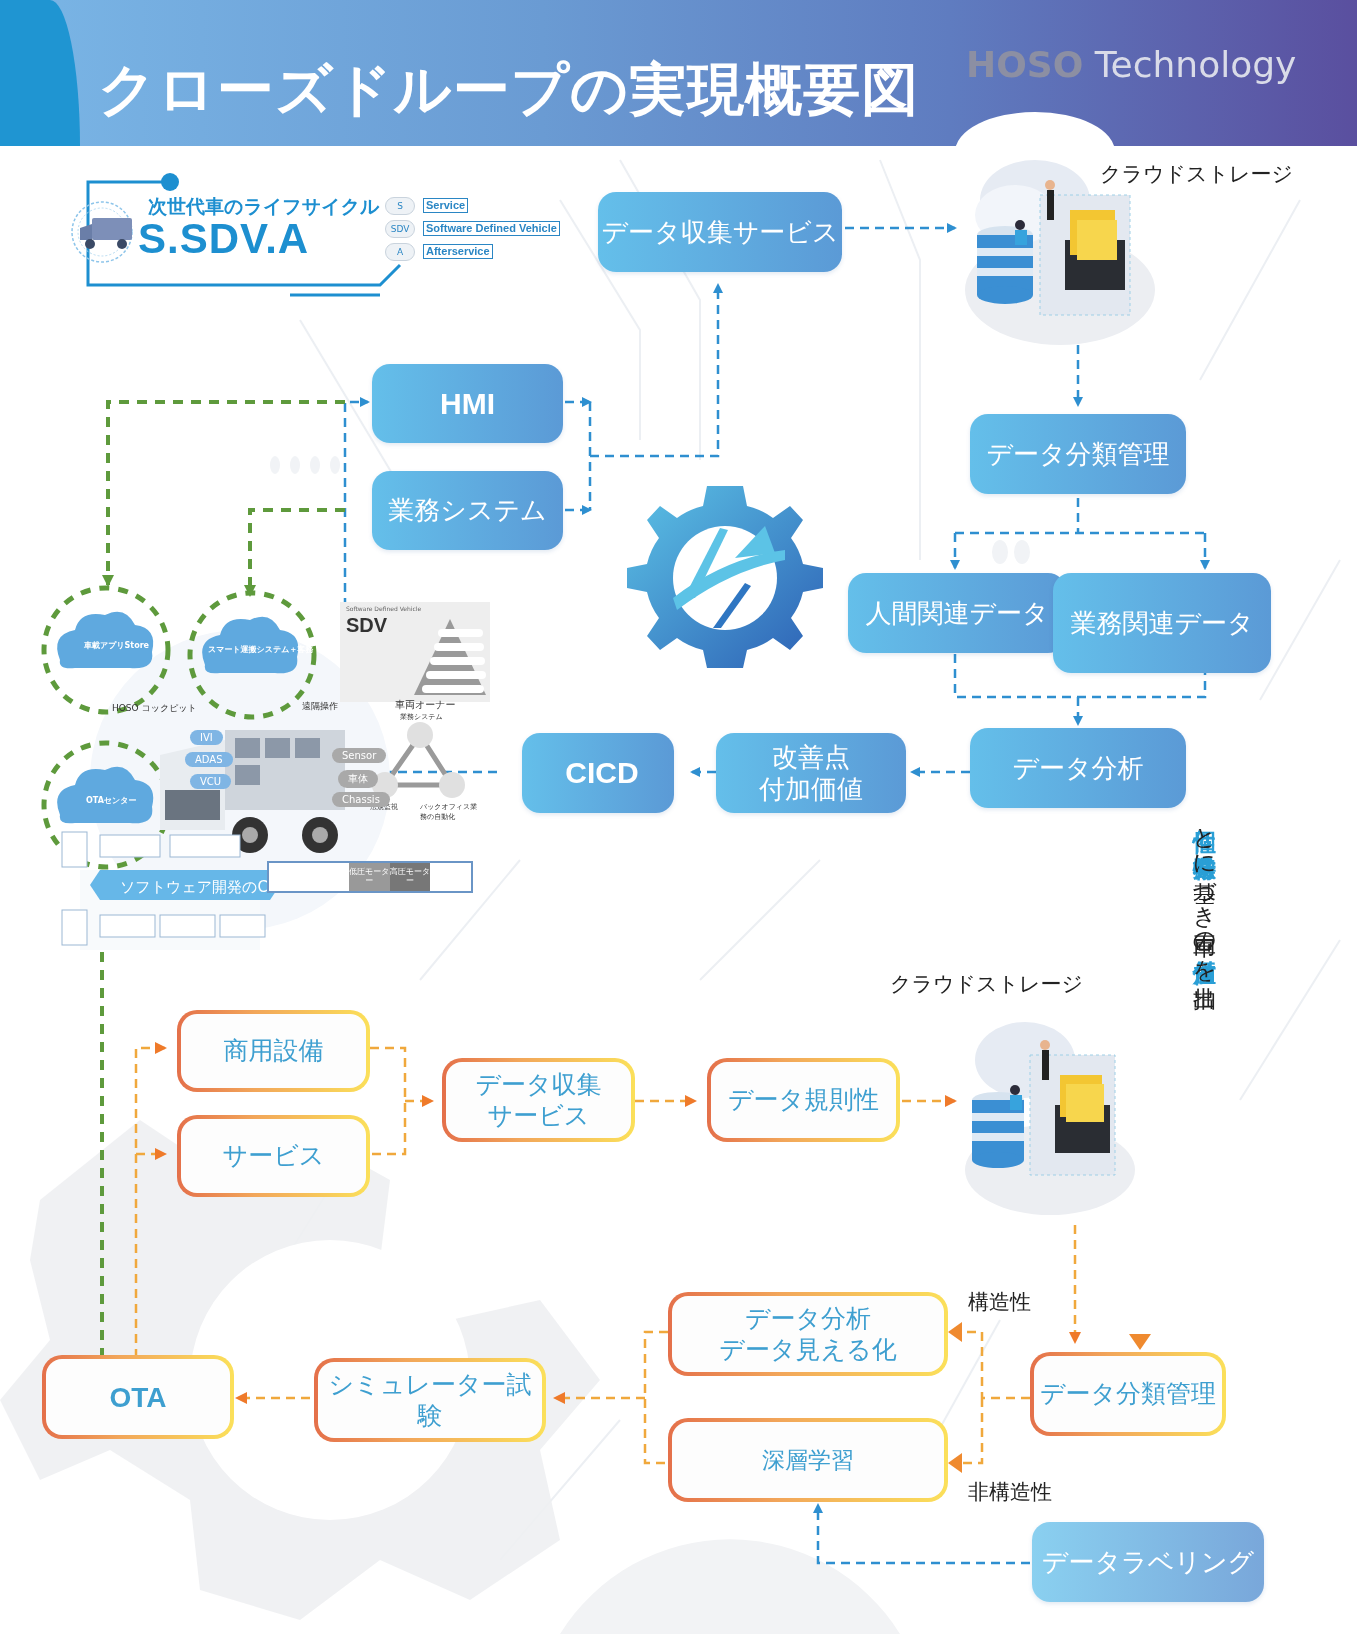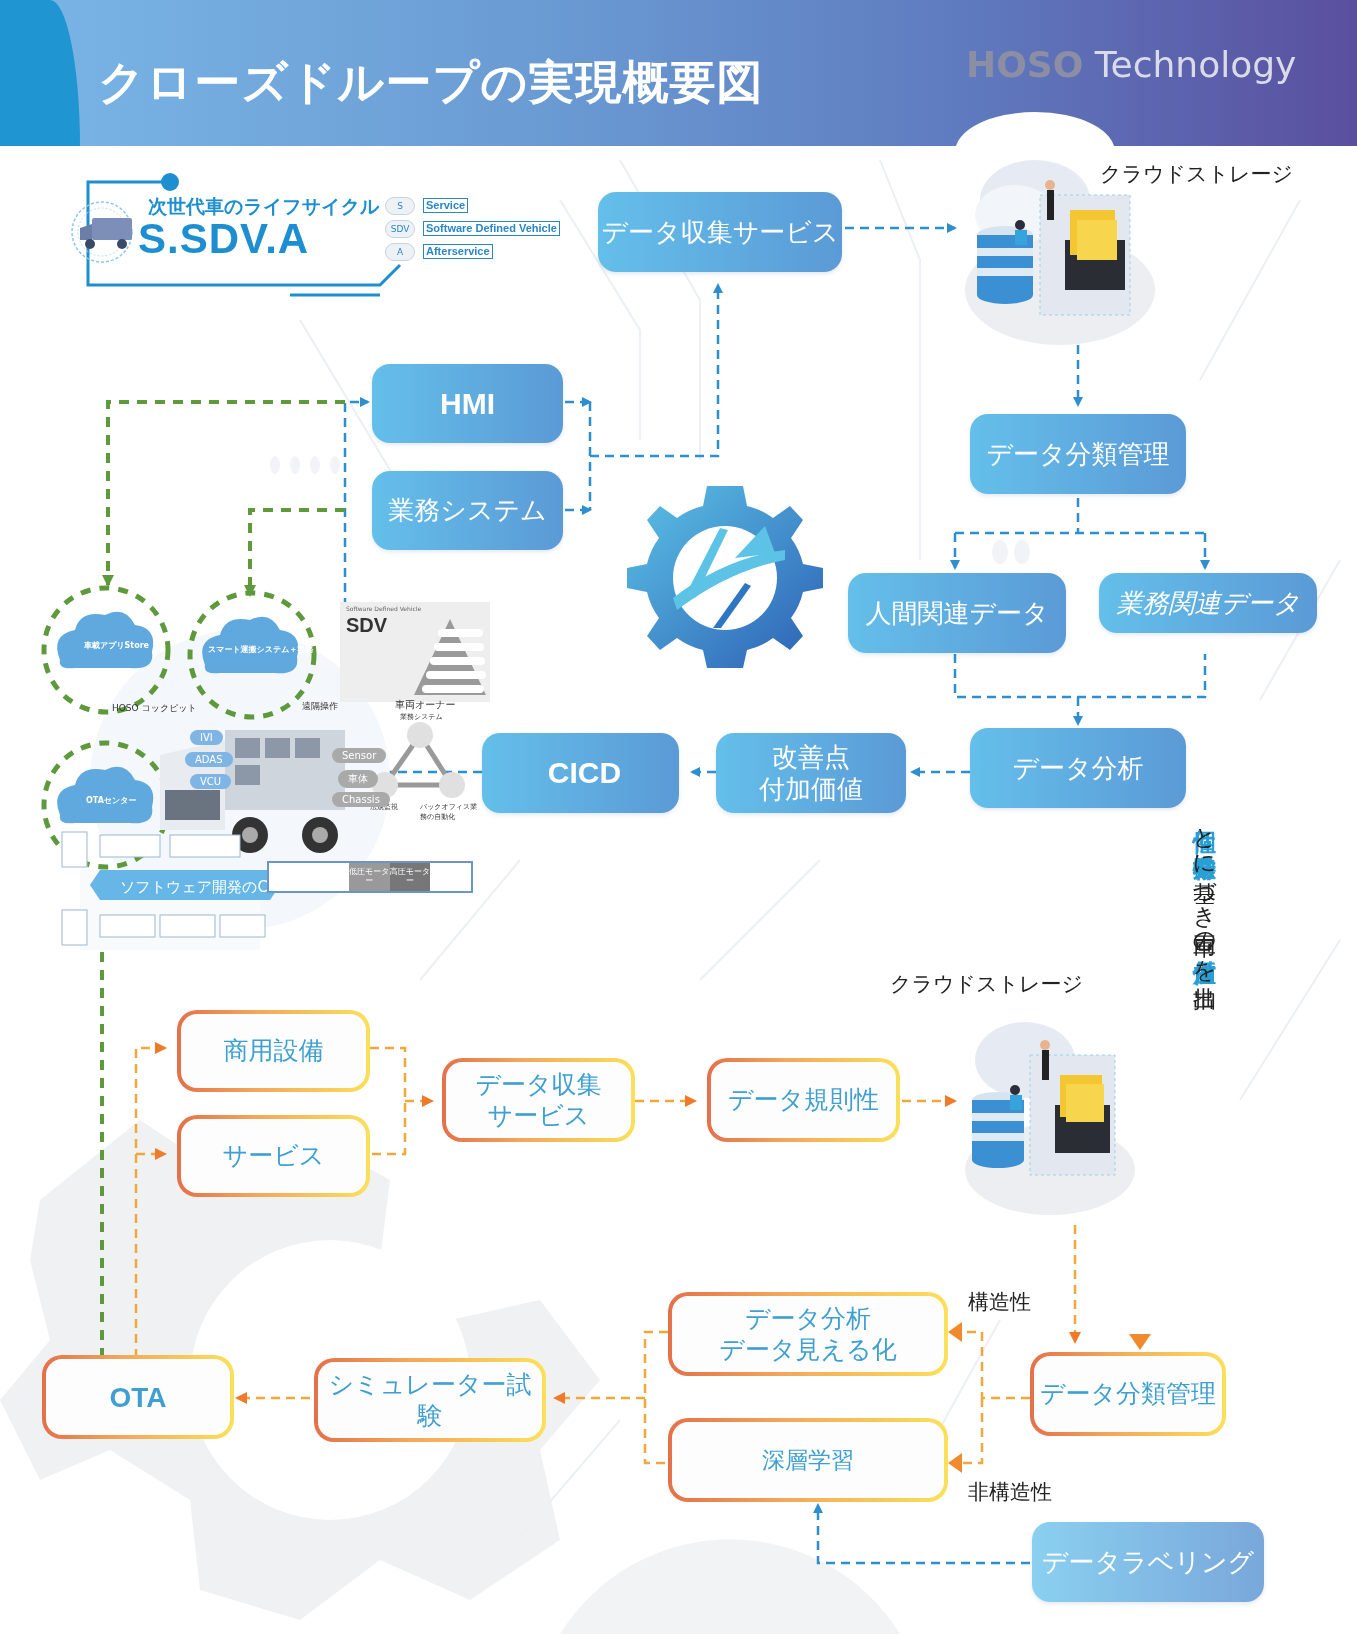--- a/index.html
+++ b/index.html
@@ -12,21 +12,21 @@
     background: linear-gradient(90deg, #7ab6e6 0%, #6a9bd3 40%, #5f7cc0 70%, #5a4f9f 100%);
     overflow: hidden;
   }
   .header-left-stripe {
     position: absolute; left: 0; top: 0; width: 80px; height: 146px;
     background: #1f95d2;
     border-top-right-radius: 30px 146px;
   }
   .header-title {
     position: absolute; left: 98px; top: 52px; color: #ffffff;
-    font-size: 46px; font-weight: bold; letter-spacing: 1px;
+    font-size: 57px; font-weight: bold; letter-spacing: 1px;
     font-family: "DejaVu Sans", sans-serif;
   }
   .header-brand {
     position: absolute; left: 966px; top: 44px; font-size: 36px; color: #d9dbe8;
     font-family: "DejaVu Sans", sans-serif;
   }
   .header-brand .hoso { color: #8c8fa3; font-weight: bold; }
   .header-bubble {
     position: absolute; left: 955px; top: 112px; width: 160px; height: 80px;
     border-radius: 50%; background: #ffffff;
@@ -284,28 +284,28 @@
   <path d="M100 8 L118 8 L122 28 A70 70 0 0 1 148 40 L165 28 L178 42 L166 60 A70 70 0 0 1 178 86 L198 90 L198 110 L178 114 A70 70 0 0 1 166 140 L178 158 L165 172 L148 160 A70 70 0 0 1 122 172 L118 190 L82 190 L78 172 A70 70 0 0 1 52 160 L35 172 L22 158 L34 140 A70 70 0 0 1 22 114 L2 110 L2 90 L22 86 A70 70 0 0 1 34 60 L22 42 L35 28 L52 40 A70 70 0 0 1 78 28 L82 8 Z" fill="url(#gearG)"></path>
   <circle cx="100" cy="100" r="52" fill="#ffffff"></circle>
   <path d="M48 120 Q100 80 160 72 L160 82 Q105 92 52 132 Z" fill="#5cc3e6"></path>
   <path d="M60 118 L95 50 L103 52 L70 120 Z" fill="#5cc3e6"></path>
   <path d="M110 80 L140 48 L150 75 Z" fill="#5cc3e6"></path>
   <path d="M88 150 L120 105 L126 108 L96 150 Z" fill="#2f76c2"></path>
 </svg>
 
 <div class="bbox" style="left:970px;top:414px;width:216px;height:80px;">データ分類管理</div>
 <div class="bbox" style="left:848px;top:573px;width:218px;height:80px;">人間関連データ</div>
-<div class="bbox" style="left:1099px;top:573px;width:218px;height:60px;font-style:italic;">業務関連データ</div>
+<div class="bbox" style="left:1053px;top:573px;width:218px;height:100px;">業務関連データ</div>
 <div class="bbox" style="left:970px;top:728px;width:216px;height:80px;">データ分析</div>
 
 <div class="bbox" style="left:716px;top:733px;width:190px;height:80px;flex-direction:column;">
   <span>改善点</span>
   <span>付加価値</span>
 </div>
-<div class="bbox bold" style="left:482px;top:733px;width:197px;height:80px;padding-left:8px;">CICD</div>
+<div class="bbox bold" style="left:522px;top:733px;width:152px;height:80px;padding-left:8px;">CICD</div>
 
 <div class="collage">
   <svg style="position:absolute;left:0;top:0" width="450" height="370">
 
     <circle cx="200" cy="200" r="150" fill="#f4f7fb"></circle>
     <path d="M40 290 L220 290 L220 370 L40 370 Z" fill="#f8fafc"></path>
 
     <g fill="none" stroke="#5e9a3c" stroke-width="5" stroke-dasharray="10 9">
       <circle cx="66" cy="70" r="62"></circle>
       <circle cx="212" cy="75" r="62"></circle>

